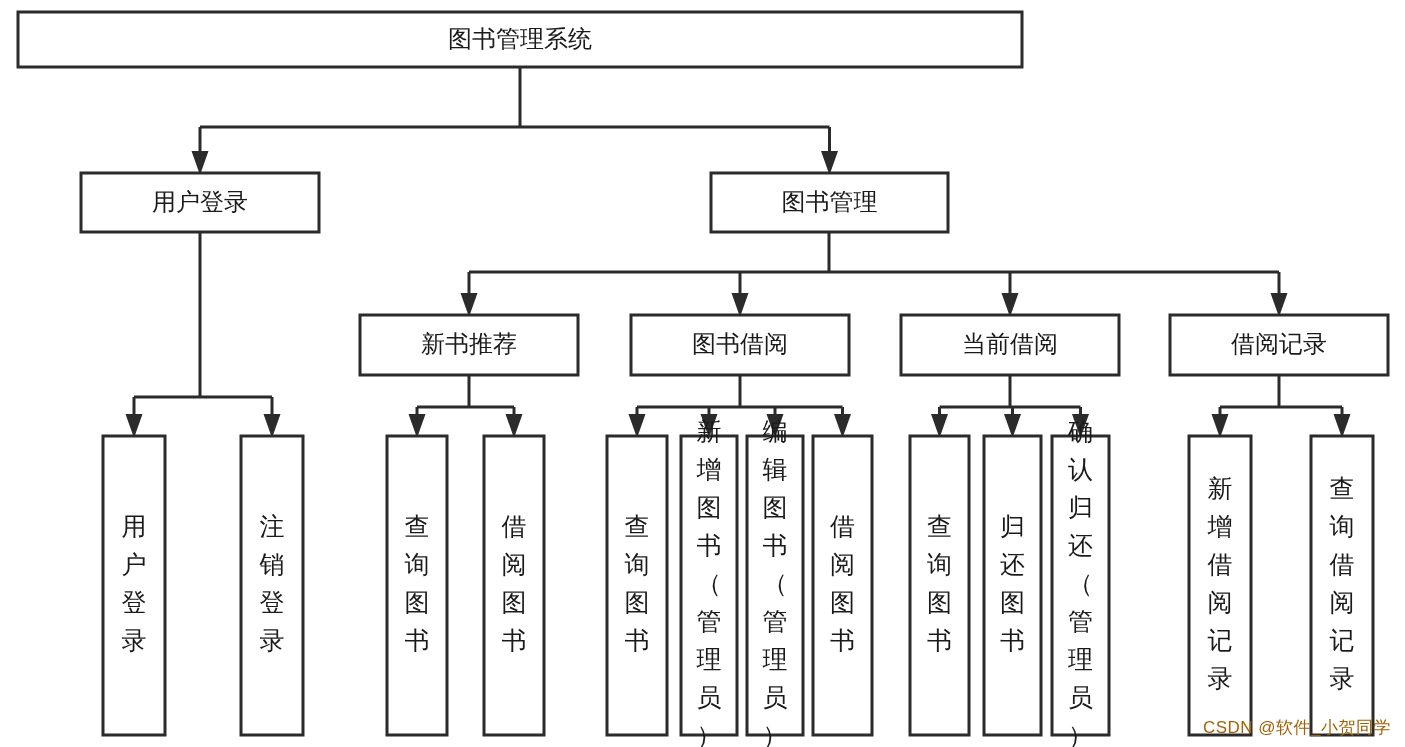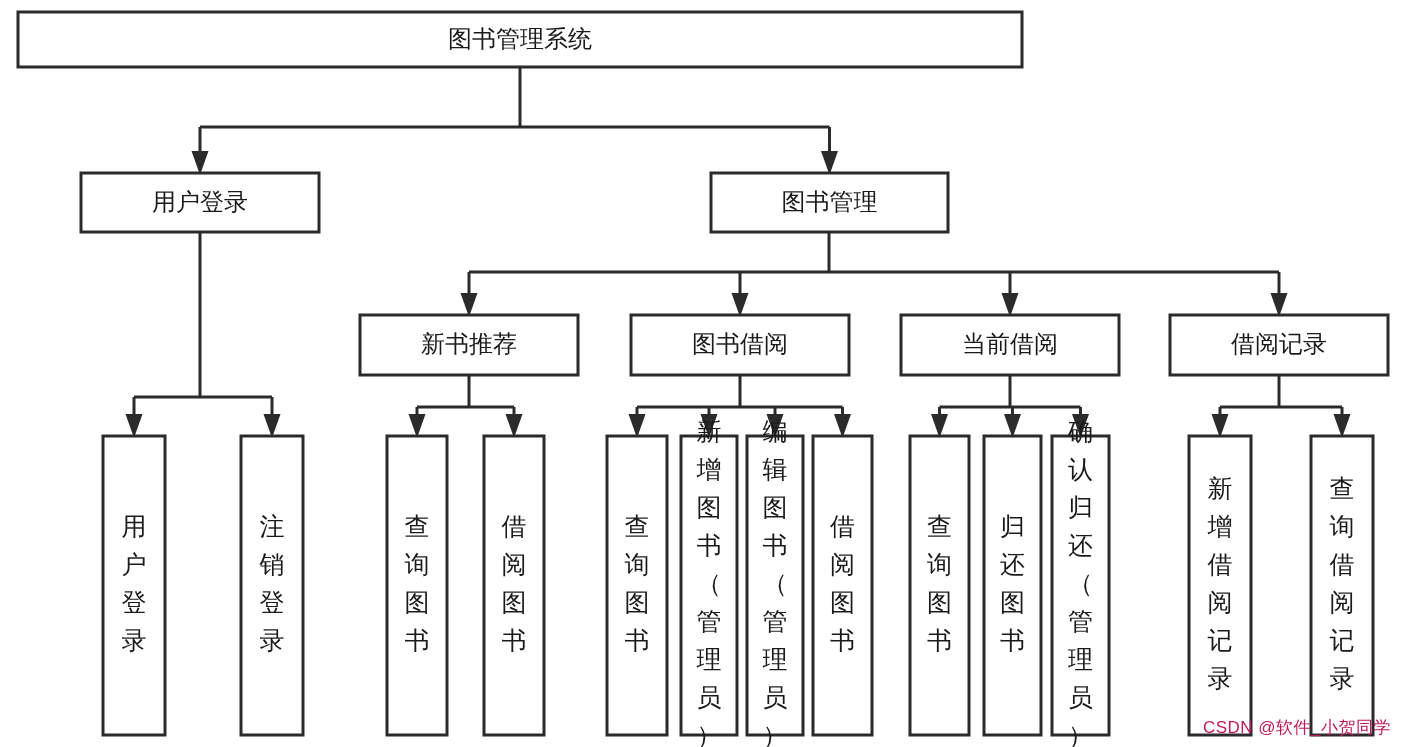--- a/index.html
+++ b/index.html
@@ -55,21 +55,21 @@
     font-size: 25px;
     fill: #1a1a1a;
     text-anchor: middle;
   }
   .watermark {
     position: absolute;
     right: 14px;
     bottom: 8px;
     font-family: "Liberation Sans", "DejaVu Sans", sans-serif;
     font-size: 17px;
-    color: #be185d;
+    color: #a16207;
     letter-spacing: 0.5px;
     white-space: nowrap;
     user-select: none;
   }
 </style>
 </head>
 <body>
 
 <div id="diagram-root">
   <svg id="tree-svg" viewBox="0 0 1405 747" xmlns="http://www.w3.org/2000/svg">

